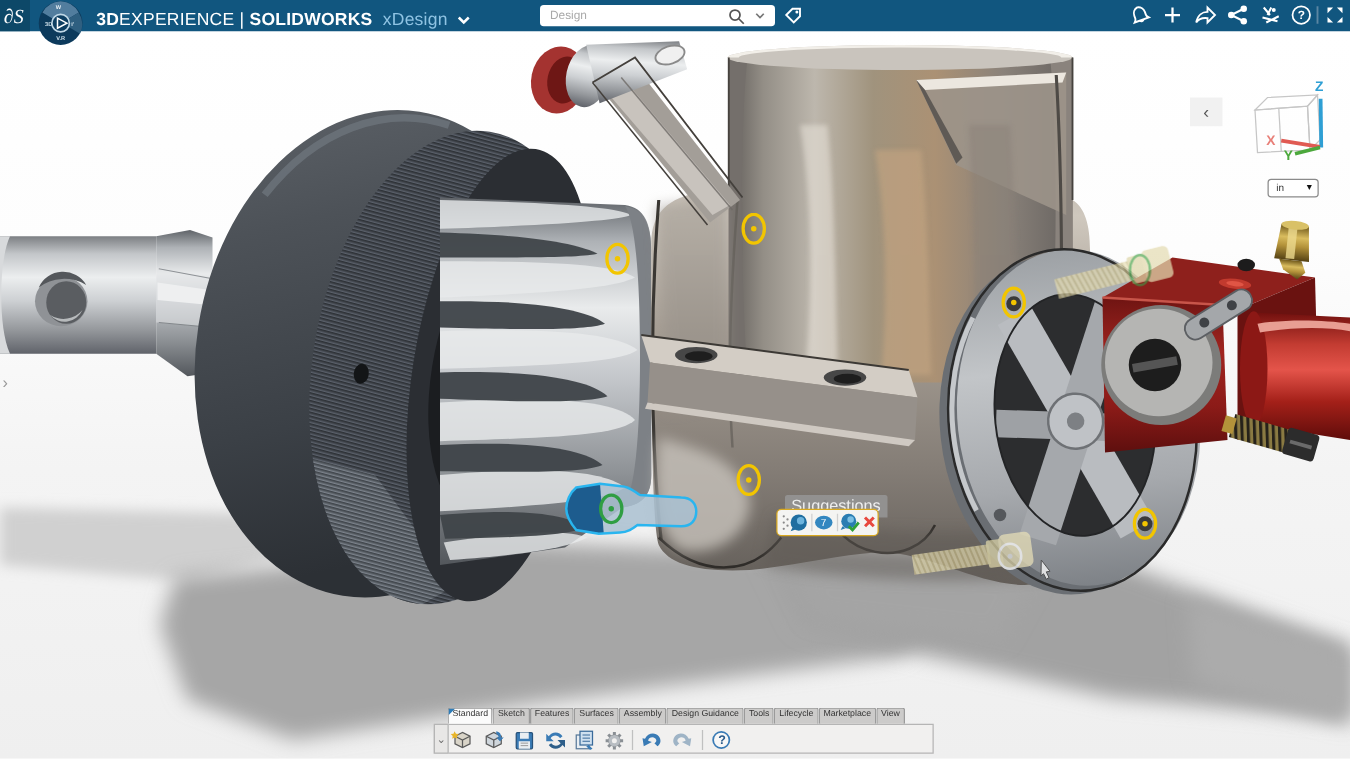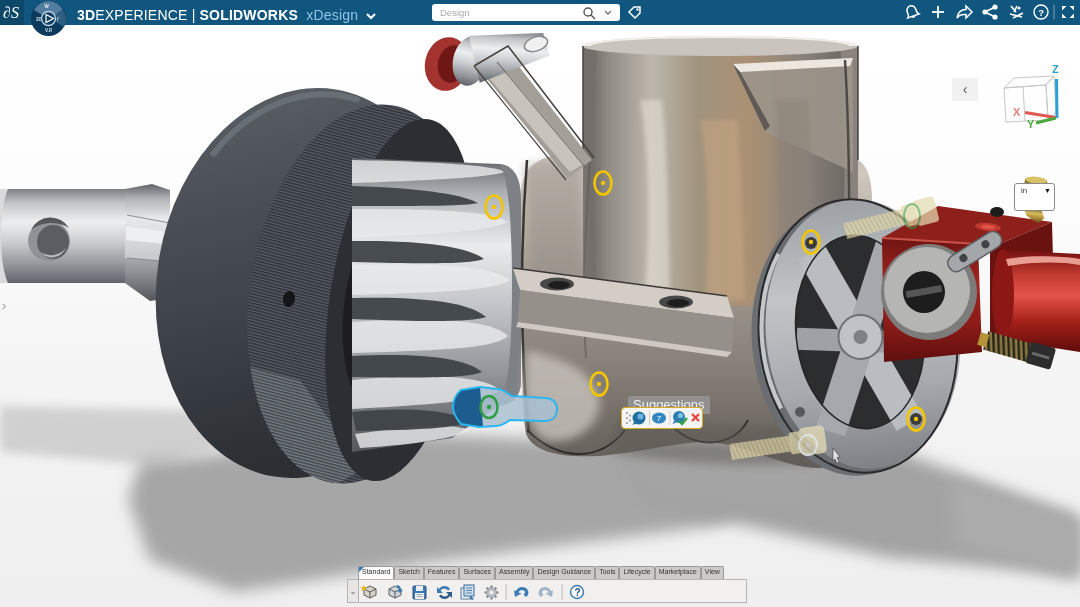--- a/index.html
+++ b/index.html
@@ -12,21 +12,21 @@
   #brand b { font-weight:bold; }
   #brand .xd { color:#8fc3e3; }
   #searchbox { position:absolute; left:432px; top:4px; width:188px; height:17px; background:#fff; border-radius:3px; }
   #searchbox .ph { position:absolute; left:8px; top:3px; font-size:9.5px; color:#a9a9a9; }
   #topicons { position:absolute; right:0; top:0; height:25px; }
   
   #viewport { position:absolute; left:0; top:25px; width:1080px; height:582px; background:linear-gradient(#ffffff 0%, #fdfdfd 30%, #f4f4f4 60%, #efefef 100%); }
   #scene { position:absolute; left:0; top:0; }
   
   #backbtn { position:absolute; left:952px; top:78px; width:26px; height:23px; background:#f1f1f1; color:#555; font-size:14px; text-align:center; line-height:22px; z-index:20; }
-  #unitbox { position:absolute; left:1014px; top:143px; width:41px; height:28px; background:#fff; border:1px solid #8a8a8a; border-radius:3px; z-index:20; font-size:8px; color:#333;margin-top:40px; }
+  #unitbox { position:absolute; left:1014px; top:143px; width:41px; height:15px; background:#fff; border:1px solid #8a8a8a; border-radius:3px; z-index:20; font-size:8px; color:#333; }
   #unitbox span { position:absolute; left:6px; top:2px; }
   #unitbox .car { position:absolute; left:auto; right:3px; top:3px; font-size:7px; color:#111; }
   
   #sugg { position:absolute; left:621px; top:396px; z-index:30; }
   #sugglabel { position:absolute; left:7px; top:0px; background:rgba(150,150,150,0.85); color:#efefef; font-size:13px; padding:1px 5px 2px; border-radius:2px 2px 0 0; }
   #suggbox { position:absolute; left:0px; top:11px; width:82px; height:22px; background:#f4f4f2; border:1.5px solid #d8a820; border-radius:4px; display:flex; align-items:center; }
   
   #tabs { position:absolute; left:358px; top:566px; height:13px; display:flex; z-index:40; font-size:7px; color:#333; }
   #tabs .tab { background:#cccbca; border:1px solid #9a9a9a; border-bottom:none; padding:1px 3px 0; margin-right:0px; border-radius:2px 2px 0 0; white-space:nowrap; }
   #tabs .tab.active { background:#fbfbfb; position:relative; } #tabs .tab.active::before { content:""; position:absolute; left:0; top:0; width:0; height:0; border-left:5px solid #2e7cb8; border-bottom:5px solid transparent; }

